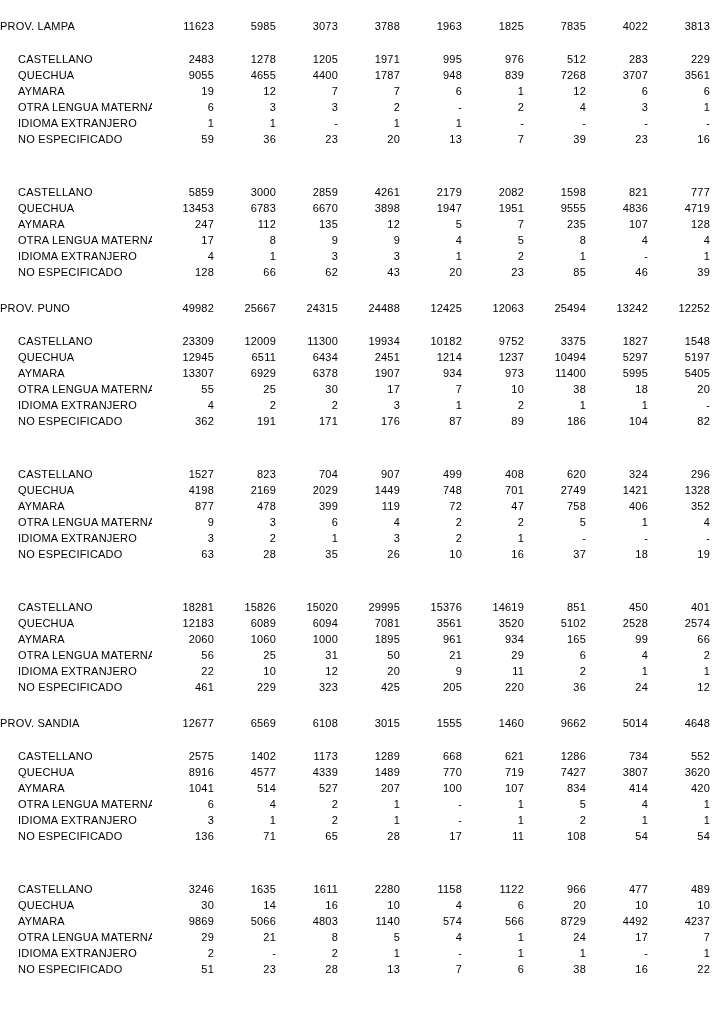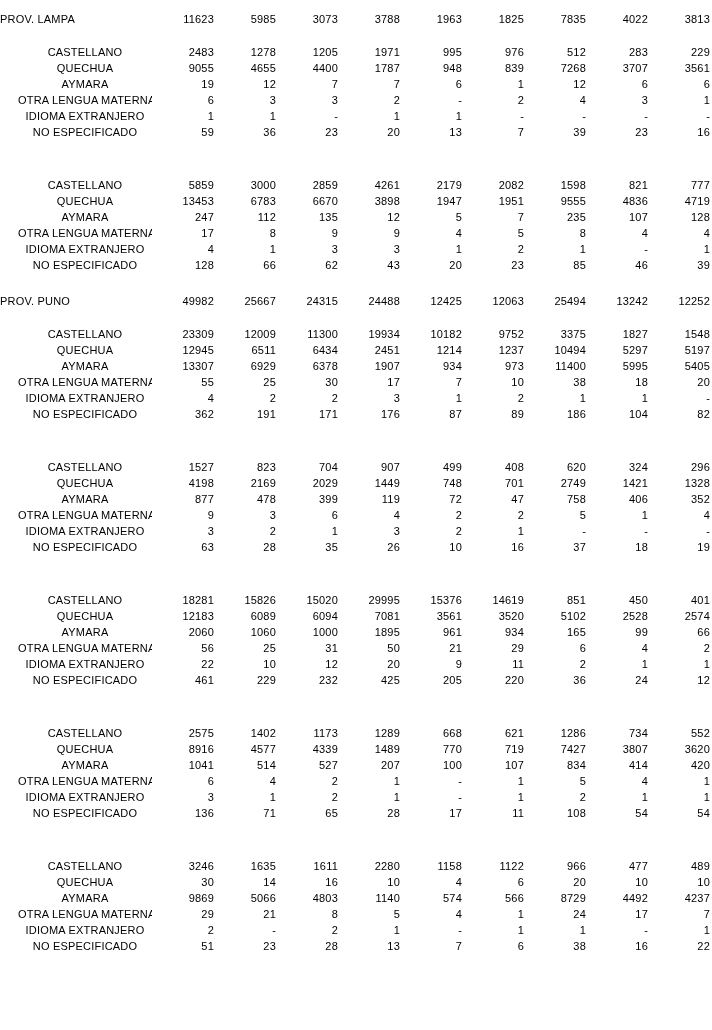--- a/index.html
+++ b/index.html
@@ -10,21 +10,21 @@
   body {
     width: 712px;
     height: 1030px;
     overflow: hidden;
     font-family: "Liberation Sans", "DejaVu Sans", sans-serif;
     font-size: 11px;
     color: #000000;
     -webkit-font-smoothing: none;
   }
   .page {
-    padding-top: 11px;
+    padding-top: 18px;
     width: 582px;
   }
   table.census {
     border-collapse: collapse;
     table-layout: fixed;
     width: 710px;
   }
   table.census td {
     padding: 0;
     height: 16px;
@@ -33,21 +33,20 @@
     overflow: hidden;
     font-size: 11px;
     letter-spacing: 0.2px;
   }
   td.label-cell {
     text-align: left;
     padding-left: 8px;
   }
   td.label-cell.indent {
     padding-left: 18px;
-    text-align: center;
   }
   td.num-cell {
     text-align: right;
     padding-right: 3px;
   }
   tr.spacer-after-province td {
     height: 17px;
   }
   tr.spacer-after-block td {
     height: 20px;
@@ -467,30 +466,42 @@
           <td class="num-cell">9</td>
           <td class="num-cell">11</td>
           <td class="num-cell">2</td>
           <td class="num-cell">1</td>
           <td class="num-cell">1</td>
         </tr>
         <tr class="language-row">
           <td class="label-cell indent">NO ESPECIFICADO</td>
           <td class="num-cell">461</td>
           <td class="num-cell">229</td>
-          <td class="num-cell">232</td>
+          <td class="num-cell">323</td>
           <td class="num-cell">425</td>
           <td class="num-cell">205</td>
           <td class="num-cell">220</td>
           <td class="num-cell">36</td>
           <td class="num-cell">24</td>
           <td class="num-cell">12</td>
         </tr>
         <tr class="spacer-after-block">
           <td colspan="10"></td>
+        </tr>
+        <tr class="province-row">
+          <td class="label-cell">PROV. SANDIA</td>
+          <td class="num-cell">12677</td>
+          <td class="num-cell">6569</td>
+          <td class="num-cell">6108</td>
+          <td class="num-cell">3015</td>
+          <td class="num-cell">1555</td>
+          <td class="num-cell">1460</td>
+          <td class="num-cell">9662</td>
+          <td class="num-cell">5014</td>
+          <td class="num-cell">4648</td>
         </tr>
         <tr class="spacer-after-province">
           <td colspan="10"></td>
         </tr>
         <tr class="language-row">
           <td class="label-cell indent">CASTELLANO</td>
           <td class="num-cell">2575</td>
           <td class="num-cell">1402</td>
           <td class="num-cell">1173</td>
           <td class="num-cell">1289</td>

